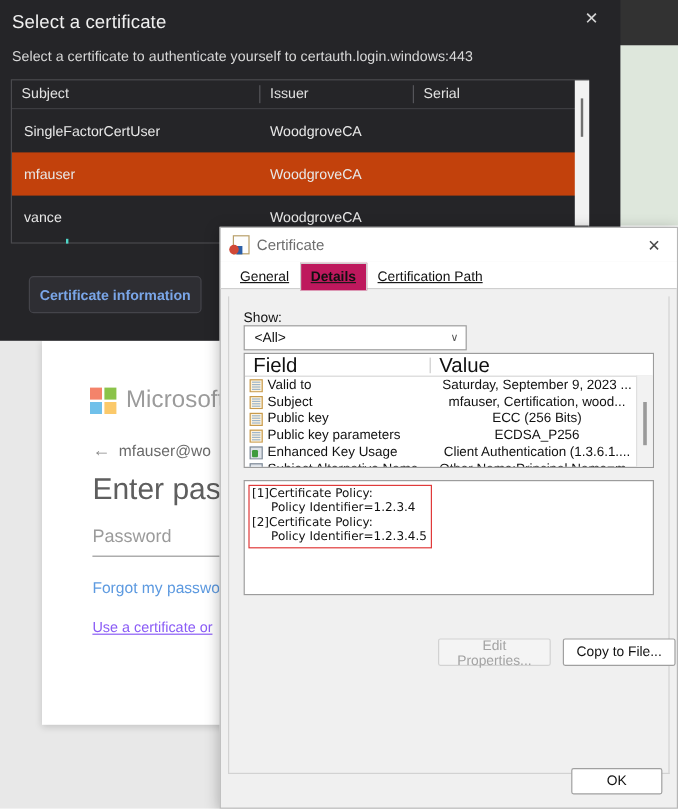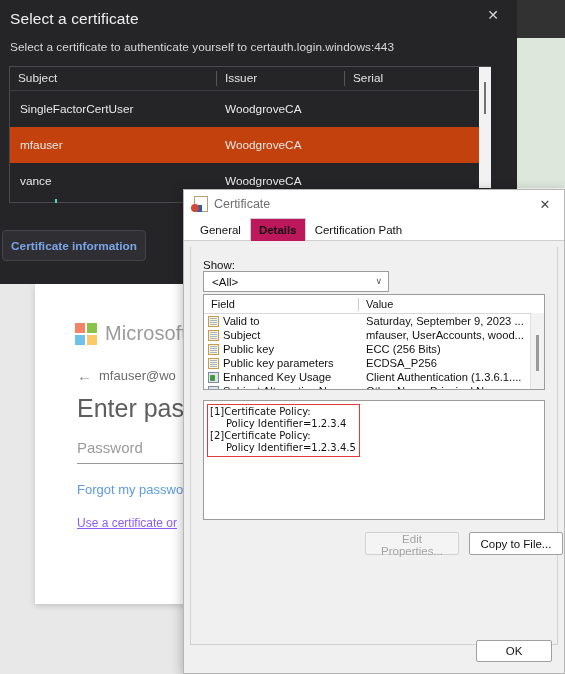--- a/index.html
+++ b/index.html
@@ -228,21 +228,21 @@
   }
   #text-caret {
     position: absolute;
     left: 55px; top: 199px;
     width: 2px; height: 4px;
     background: #4fd6c8;
   }
 
   #certificate-information-button {
     position: absolute;
-    left: 2px; top: 230px;
+    left: 24px; top: 230px;
     width: 144px; height: 31px;
     background: #2e2e33;
     border: 1px solid #44444a;
     border-radius: 4px;
     color: #7aa6e8;
     font-size: 11.8px;
     font-weight: bold;
     font-family: "Liberation Sans", sans-serif;
     cursor: pointer;
     display: flex;
@@ -307,26 +307,27 @@
     display: flex;
     align-items: center;
     justify-content: center;
     color: #4a4a4a;
     font-size: 13px;
     cursor: pointer;
   }
 
   #certificate-tabstrip {
     display: flex;
-    align-items: flex-end;
+    align-items: center;
     height: 22px;
     padding-left: 7px;
     background: #ffffff;
     border-bottom: 1px solid #cfcfcf;
     box-sizing: content-box;
+    text-decoration: underline;
   }
   .cert-tab {
     font-size: 11.5px;
     padding: 4px 8px 4px 8px;
     border: 1px solid transparent;
     border-bottom: none;
     color: #111111;
     cursor: pointer;
     line-height: 14px;
     position: relative;
@@ -389,37 +390,38 @@
     overflow: hidden;
   }
   #field-list-header {
     display: flex;
     height: 18px;
     align-items: center;
     border-bottom: 1px solid #d8d8d8;
     background: #ffffff;
   }
   .fl-th {
-    font-size: 11px;
+    font-size: 17px;
     color: #111111;
     padding-left: 7px;
     box-sizing: border-box;
     height: 13px;
     line-height: 13px;
   }
   .fl-th-field { width: 155px; border-right: 1px solid #cccccc; }
   .fl-th-value { width: 170px; }
 
   .field-row {
     display: flex;
     align-items: center;
     height: 14px;
     font-size: 11.2px;
     color: #111111;
     cursor: pointer;
+    text-align: center;
   }
   .field-row .fr-name {
     width: 155px;
     display: flex;
     align-items: center;
     gap: 4px;
     padding-left: 4px;
     box-sizing: border-box;
     white-space: nowrap;
     overflow: hidden;
@@ -472,21 +474,21 @@
   #field-list-scroll-thumb {
     position: absolute;
     left: 5px; top: 22px;
     width: 3px; height: 36px;
     background: #9a9a9a;
   }
 
   #detail-pane {
     position: absolute;
     left: 12px; top: 153px;
-    width: 342px; height: 120px;
+    width: 342px; height: 96px;
     background: #ffffff;
     border: 1px solid #9c9c9c;
     box-sizing: border-box;
     padding: 3px 0 0 3px;
   }
   #detail-text-highlight {
     display: inline-block;
     border: 1px solid #e03a3a;
     padding: 1px 3px 2px 2px;
     font-family: "DejaVu Sans", sans-serif;
@@ -646,21 +648,21 @@
           <span class="field-icon basic"></span>
           <span>Valid to</span>
         </div>
         <div class="fr-value">Saturday, September 9, 2023 ...</div>
       </div>
       <div class="field-row">
         <div class="fr-name">
           <span class="field-icon basic"></span>
           <span>Subject</span>
         </div>
-        <div class="fr-value">mfauser, UserAccounts, wood...</div>
+        <div class="fr-value">mfauser, Certification, wood...</div>
       </div>
       <div class="field-row">
         <div class="fr-name">
           <span class="field-icon basic"></span>
           <span>Public key</span>
         </div>
         <div class="fr-value">ECC (256 Bits)</div>
       </div>
       <div class="field-row">
         <div class="fr-name">

